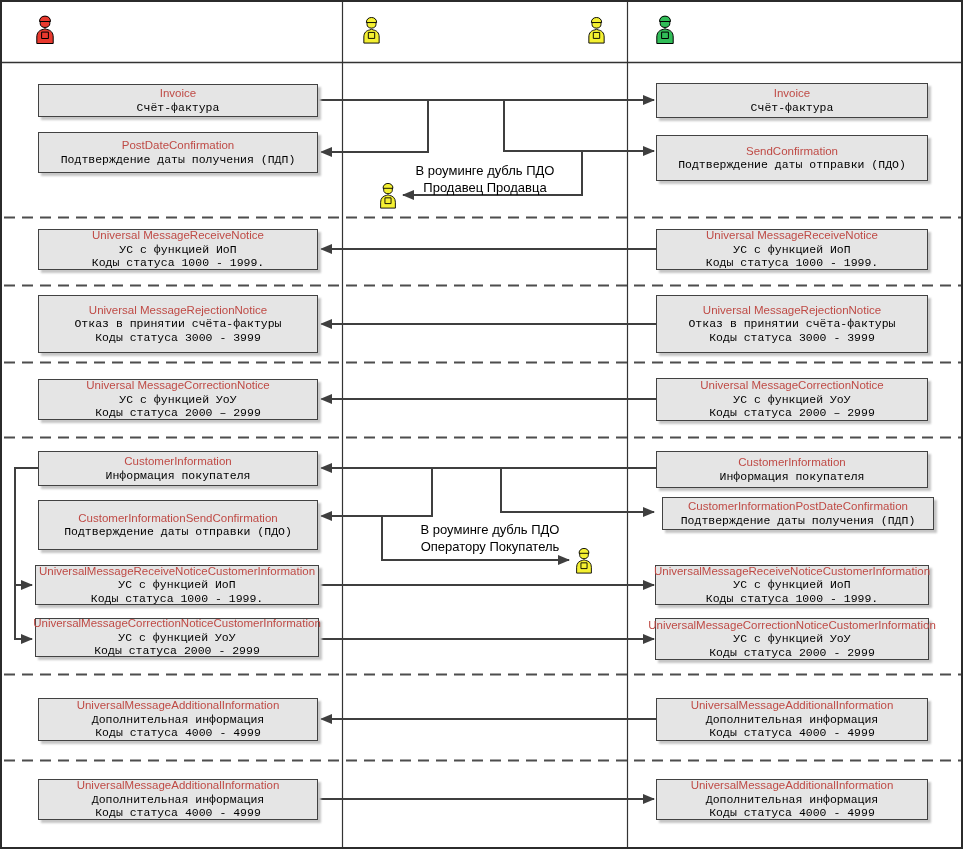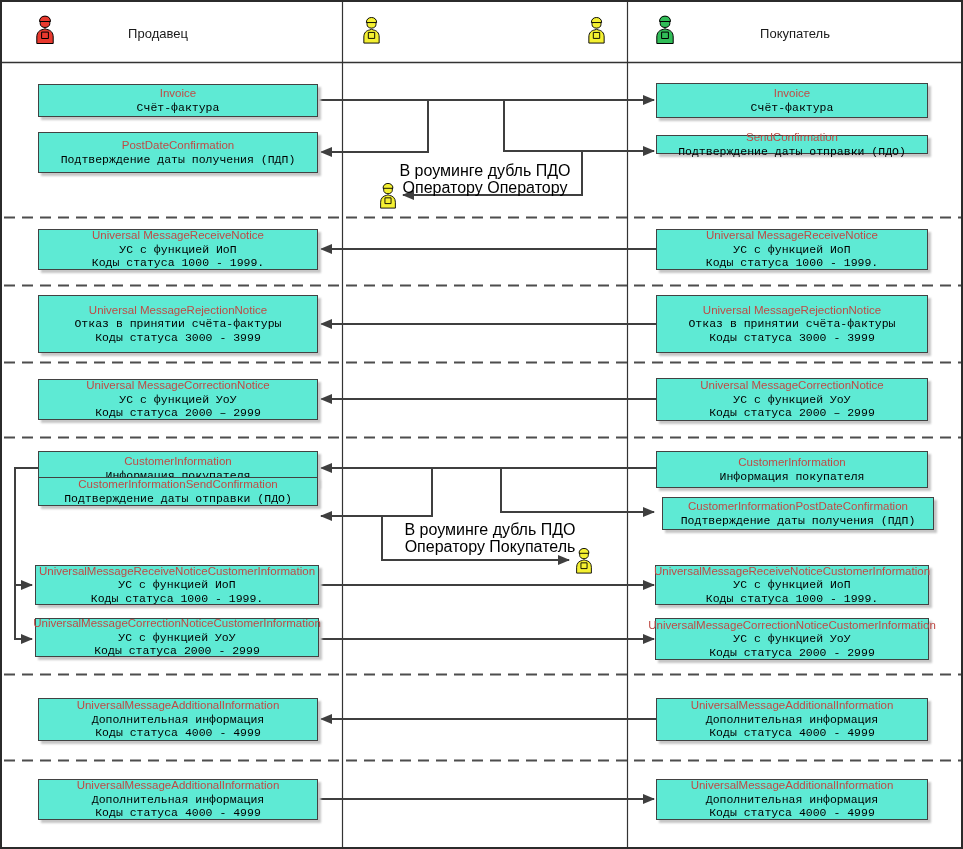--- a/index.html
+++ b/index.html
@@ -6,28 +6,28 @@
   .canvas{
     position:relative;width:963px;height:849px;box-sizing:border-box;
     background:#fff;border:2px solid #2b2b2b;overflow:hidden;
     font-family:"Liberation Sans","DejaVu Sans",sans-serif;color:#000;
   }
   .overlay{position:absolute;left:0;top:0;width:963px;height:849px;pointer-events:none;}
   .hdr-label{position:absolute;text-align:center;font-size:13px;line-height:16px;color:#1a1a1a;}
   .person{position:absolute;}
   .person svg{display:block;width:100%;height:100%;}
   .box{
-    position:absolute;box-sizing:border-box;background:#5eead4;border:1px solid #424242;
+    position:absolute;box-sizing:border-box;background:#e5e5e5;border:1px solid #424242;
     box-shadow:2.5px 2.5px 2px #c6c6c6;
     display:flex;flex-direction:column;justify-content:center;align-items:center;
     text-align:center;font-size:11.5px;line-height:13.5px;
   }
   .box .t{color:#bf4a45;white-space:nowrap;}
   .box .l{color:#000;white-space:nowrap;font-family:Liberation Mono, monospace;}
-  .ann{position:absolute;text-align:center;font-size:16px;line-height:17px;color:#000;}
+  .ann{position:absolute;text-align:center;font-size:13px;line-height:17px;color:#000;}
 </style>
 </head>
 <body>
 
 <div class="canvas">
 
   <svg class="overlay" width="963" height="849" viewBox="0 0 963 849">
     <defs>
       <marker id="arr" markerUnits="userSpaceOnUse" markerWidth="12" markerHeight="10" refX="11" refY="5" orient="auto">
         <path d="M0 0 L12 5 L0 10 Z" fill="#3f3f3f"></path>
@@ -71,21 +71,20 @@
   <div class="person" style="left: 33px; top: 11px; width: 20px; height: 33px; --fill: #e8392e;">
     <svg viewBox="0 0 20 30">
         <g stroke="#000" stroke-width="1" fill="var(--fill)" stroke-linejoin="round">
       <path d="M5.2 6.5 C5.2 4 7 2.6 10 2.6 C13 2.6 14.8 4 14.8 6.5 L14.8 9.2 C14.8 11.4 12.8 13 10 13 C7.2 13 5.2 11.4 5.2 9.2 Z"></path>
       <path d="M4.5 7 C4.5 3.4 7 1.6 10 1.6 C13 1.6 15.5 3.4 15.5 7 Z"></path>
       <path d="M1.8 29 L1.8 22.5 C1.8 17.8 4.6 15.5 8.2 14.9 L10 14.2 L11.8 14.9 C15.4 15.5 18.2 17.8 18.2 22.5 L18.2 29 Z"></path>
       <rect x="6.6" y="17.6" width="6.8" height="6.4"></rect>
     </g>
       </svg>
   </div>
-  <div class="hdr-label" style="left:36px;top:24px;width:240px">Продавец</div>
 
   <div class="person" style="left: 360px; top: 14px; width: 19px; height: 28px; --fill: #f4f032;">
     <svg viewBox="0 0 20 30">
         <g stroke="#000" stroke-width="1" fill="var(--fill)" stroke-linejoin="round">
       <path d="M5.2 6.5 C5.2 4 7 2.6 10 2.6 C13 2.6 14.8 4 14.8 6.5 L14.8 9.2 C14.8 11.4 12.8 13 10 13 C7.2 13 5.2 11.4 5.2 9.2 Z"></path>
       <path d="M4.5 7 C4.5 3.4 7 1.6 10 1.6 C13 1.6 15.5 3.4 15.5 7 Z"></path>
       <path d="M1.8 29 L1.8 22.5 C1.8 17.8 4.6 15.5 8.2 14.9 L10 14.2 L11.8 14.9 C15.4 15.5 18.2 17.8 18.2 22.5 L18.2 29 Z"></path>
       <rect x="6.6" y="17.6" width="6.8" height="6.4"></rect>
     </g>
       </svg>
@@ -104,21 +103,20 @@
   <div class="person" style="left: 653px; top: 12px; width: 20px; height: 31px; --fill: #31bd58;">
     <svg viewBox="0 0 20 30">
         <g stroke="#000" stroke-width="1" fill="var(--fill)" stroke-linejoin="round">
       <path d="M5.2 6.5 C5.2 4 7 2.6 10 2.6 C13 2.6 14.8 4 14.8 6.5 L14.8 9.2 C14.8 11.4 12.8 13 10 13 C7.2 13 5.2 11.4 5.2 9.2 Z"></path>
       <path d="M4.5 7 C4.5 3.4 7 1.6 10 1.6 C13 1.6 15.5 3.4 15.5 7 Z"></path>
       <path d="M1.8 29 L1.8 22.5 C1.8 17.8 4.6 15.5 8.2 14.9 L10 14.2 L11.8 14.9 C15.4 15.5 18.2 17.8 18.2 22.5 L18.2 29 Z"></path>
       <rect x="6.6" y="17.6" width="6.8" height="6.4"></rect>
     </g>
       </svg>
   </div>
-  <div class="hdr-label" style="left:673px;top:24px;width:240px">Покупатель</div>
 
   <div class="box" style="left:36px;top:82px;width:280px;height:33px">
     <div class="t">Invoice</div>
     <div class="l">Счёт-фактура</div>
   </div>
   <div class="box" style="left:36px;top:130px;width:280px;height:41px">
     <div class="t">PostDateConfirmation</div>
     <div class="l">Подтверждение даты получения (ПДП)</div>
   </div>
   <div class="box" style="left:36px;top:227px;width:280px;height:41px">
@@ -133,21 +131,21 @@
   </div>
   <div class="box" style="left:36px;top:377px;width:280px;height:41px">
     <div class="t">Universal MessageCorrectionNotice</div>
     <div class="l">УС с функцией УоУ</div>
     <div class="l">Коды статуса 2000 – 2999</div>
   </div>
   <div class="box" style="left:36px;top:449px;width:280px;height:35px">
     <div class="t">CustomerInformation</div>
     <div class="l">Информация покупателя</div>
   </div>
-  <div class="box" style="left:36px;top:475px;width:280px;height:29px">
+  <div class="box" style="left:36px;top:498px;width:280px;height:50px">
     <div class="t">CustomerInformationSendConfirmation</div>
     <div class="l">Подтверждение даты отправки (ПДО)</div>
   </div>
   <div class="box" style="left:33px;top:563px;width:284px;height:40px">
     <div class="t">UniversalMessageReceiveNoticeCustomerInformation</div>
     <div class="l">УС с функцией ИоП</div>
     <div class="l">Коды статуса 1000 - 1999.</div>
   </div>
   <div class="box" style="left:33px;top:616px;width:284px;height:39px">
     <div class="t">UniversalMessageCorrectionNoticeCustomerInformation</div>
@@ -162,21 +160,21 @@
   <div class="box" style="left:36px;top:777px;width:280px;height:41px">
     <div class="t">UniversalMessageAdditionalInformation</div>
     <div class="l">Дополнительная информация</div>
     <div class="l">Коды статуса 4000 - 4999</div>
   </div>
 
   <div class="box" style="left:654px;top:81px;width:272px;height:35px">
     <div class="t">Invoice</div>
     <div class="l">Счёт-фактура</div>
   </div>
-  <div class="box" style="left:654px;top:133px;width:272px;height:19px">
+  <div class="box" style="left:654px;top:133px;width:272px;height:46px">
     <div class="t">SendConfirmation</div>
     <div class="l">Подтверждение даты отправки (ПДО)</div>
   </div>
   <div class="box" style="left:654px;top:227px;width:272px;height:41px">
     <div class="t">Universal MessageReceiveNotice</div>
     <div class="l">УС с функцией ИоП</div>
     <div class="l">Коды статуса 1000 - 1999.</div>
   </div>
   <div class="box" style="left:654px;top:293px;width:272px;height:58px">
     <div class="t">Universal MessageRejectionNotice</div>
@@ -212,21 +210,21 @@
     <div class="l">Коды статуса 4000 - 4999</div>
   </div>
   <div class="box" style="left:654px;top:777px;width:272px;height:41px">
     <div class="t">UniversalMessageAdditionalInformation</div>
     <div class="l">Дополнительная информация</div>
     <div class="l">Коды статуса 4000 - 4999</div>
   </div>
 
   <div class="ann" style="left:393px;top:160px;width:180px">
     <div>В роуминге дубль ПДО</div>
-    <div>Оператору Оператору</div>
+    <div>Продавец Продавца</div>
   </div>
   <div class="person" style="left: 376px; top: 180px; width: 20px; height: 27px; --fill: #f4f032;">
     <svg viewBox="0 0 20 30">
         <g stroke="#000" stroke-width="1" fill="var(--fill)" stroke-linejoin="round">
       <path d="M5.2 6.5 C5.2 4 7 2.6 10 2.6 C13 2.6 14.8 4 14.8 6.5 L14.8 9.2 C14.8 11.4 12.8 13 10 13 C7.2 13 5.2 11.4 5.2 9.2 Z"></path>
       <path d="M4.5 7 C4.5 3.4 7 1.6 10 1.6 C13 1.6 15.5 3.4 15.5 7 Z"></path>
       <path d="M1.8 29 L1.8 22.5 C1.8 17.8 4.6 15.5 8.2 14.9 L10 14.2 L11.8 14.9 C15.4 15.5 18.2 17.8 18.2 22.5 L18.2 29 Z"></path>
       <rect x="6.6" y="17.6" width="6.8" height="6.4"></rect>
     </g>
       </svg>

